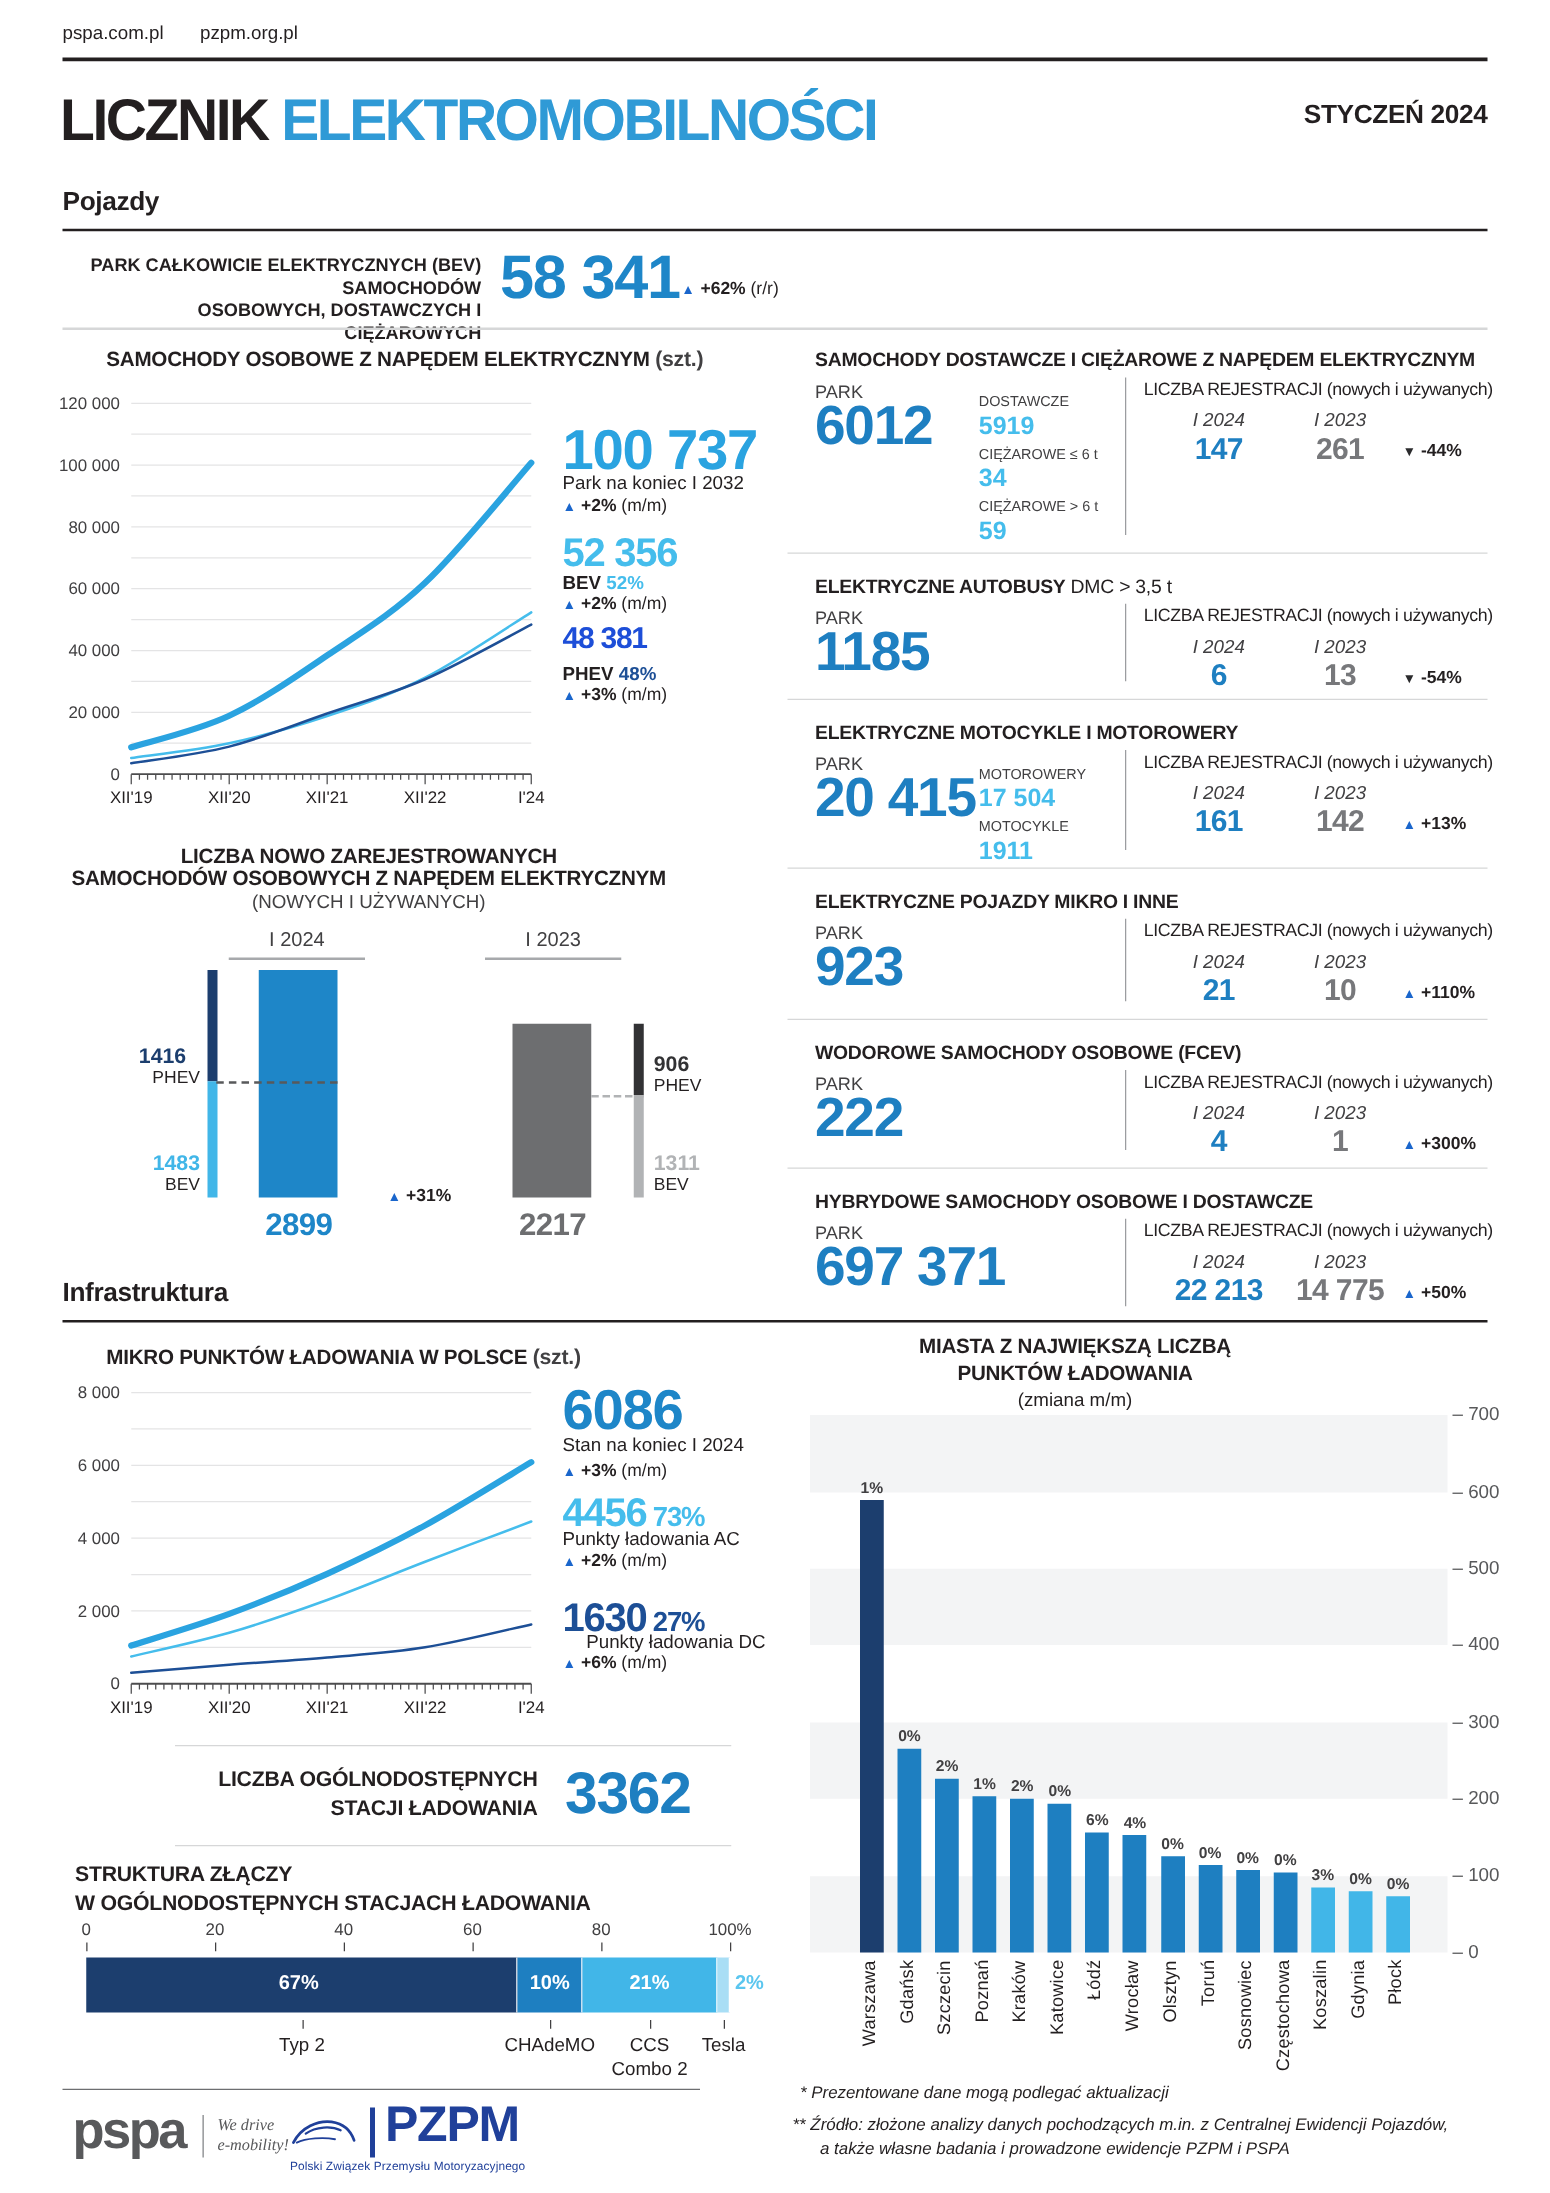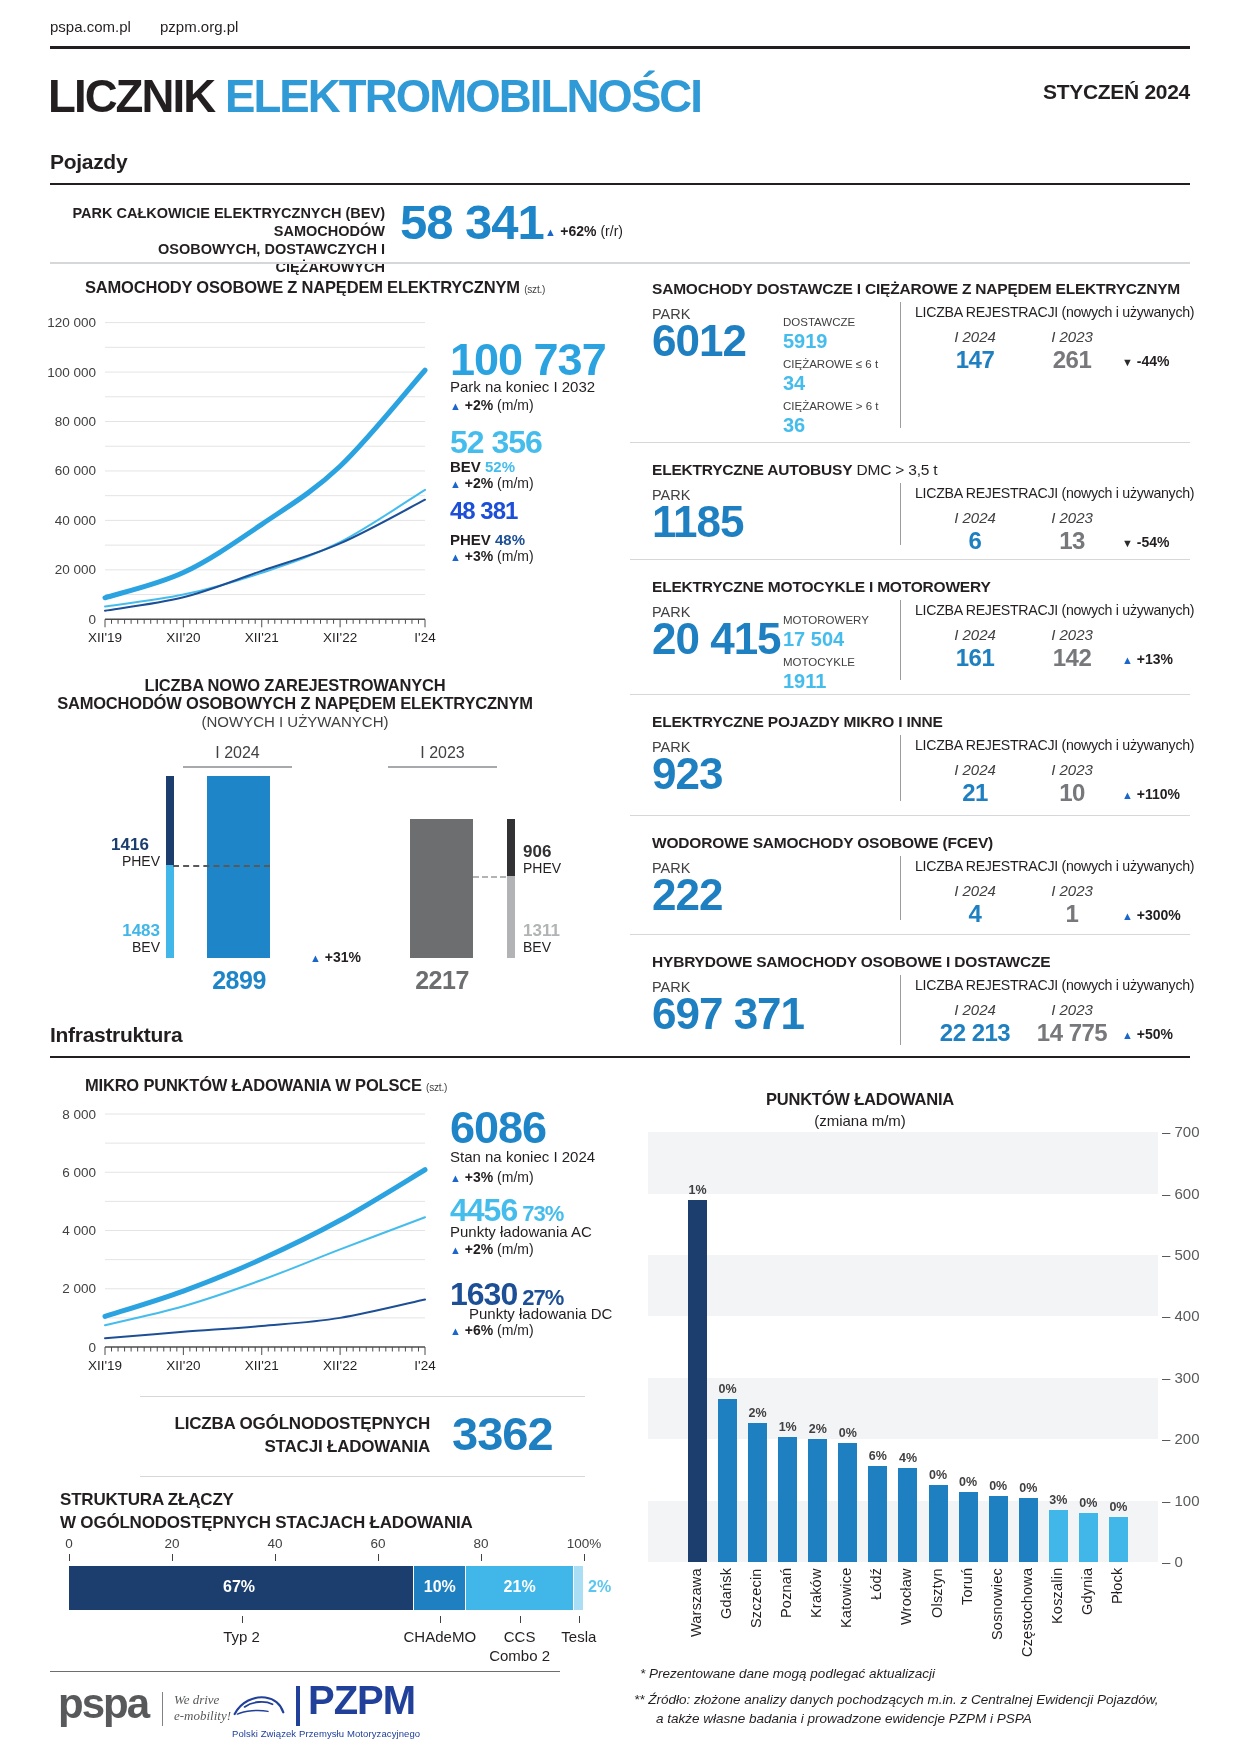--- a/index.html
+++ b/index.html
@@ -6,21 +6,21 @@
   #canvas{position:relative;width:1240px;height:1754px;background:#fff;
           font-family:"Liberation Sans",sans-serif;color:#231f20;overflow:hidden;}
   .abs{position:absolute;}
   .b{font-weight:bold;}
   .rule-dark{background:#231f20;height:2px;}
   .rule-light{background:#d6d7d8;height:1px;}
   .brand{font-size:47px;font-weight:700;letter-spacing:-2px;white-space:nowrap;transform:scaleX(.97);transform-origin:left;}
   .brand .blue{color:#2f9ad6;}
   .section-h{font-size:21px;font-weight:bold;letter-spacing:-.3px;}
   .chart-title{font-size:16.5px;font-weight:bold;letter-spacing:-.2px;white-space:nowrap;}
-  .chart-title .suffix{font-weight:normal;color:#414042;font-size:10px;}
+  .chart-title .suffix{font-weight:bold;color:#414042;font-size:17px;}
   .tri-up{color:#1a66cc;font-size:11px;}
   .tri-down{color:#2b2b2d;font-size:11px;}
   .chg{font-size:14px;font-weight:bold;}
   .chg .unit{font-weight:normal;}
   .stat-cap{font-size:15px;color:#231f20;white-space:nowrap;}
   .right-block{position:relative;border-bottom:1px solid #d6d7d8;}
   .right-block:last-child{border-bottom:none;}
   .blk-title{font-size:15.5px;font-weight:bold;letter-spacing:-.2px;white-space:nowrap;}
   .blk-title .suffix{font-weight:normal;}
   .park-label{font-size:14.5px;color:#414042;}
@@ -167,21 +167,21 @@
   <div id="right-blocks" class="abs" style="left:630px;top:262px;width:560px;">
       <div class="right-block" style="height: 180px;">
         <div class="abs blk-title" style="left: 22px; top: 18px;">SAMOCHODY DOSTAWCZE I CIĘŻAROWE Z NAPĘDEM ELEKTRYCZNYM</div>
         <div class="abs park-label" style="left: 22px; top: 44px;">PARK</div>
         <div class="abs park-value" style="left: 22px; top: 54px;">6012</div>
         <div class="abs sub-label" style="left: 153px; top: 54px;">DOSTAWCZE</div>
         <div class="abs sub-value" style="left: 153px; top: 68px;">5919</div>
         <div class="abs sub-label" style="left: 153px; top: 96px;">CIĘŻAROWE ≤ 6 t</div>
         <div class="abs sub-value" style="left: 153px; top: 110px;">34</div>
         <div class="abs sub-label" style="left: 153px; top: 138px;">CIĘŻAROWE &gt; 6 t</div>
-        <div class="abs sub-value" style="left: 153px; top: 152px;">36</div>
+        <div class="abs sub-value" style="left: 153px; top: 152px;">59</div>
         <div class="abs vdiv" style="left: 270px; top: 40px; bottom: 14px;"></div>
         <div class="abs reg-header" style="left: 285px; top: 42px; width: 275px;">LICZBA REJESTRACJI (nowych i używanych)</div>
         <div class="abs year-label" style="left: 290px; top: 66px; width: 110px;">I 2024</div>
         <div class="abs year-label" style="left: 387px; top: 66px; width: 110px;">I 2023</div>
         <div class="abs reg-num" style="left: 290px; top: 84px; width: 110px; color: rgb(30, 127, 193);">147</div>
         <div class="abs reg-num" style="left: 387px; top: 84px; width: 110px; color: rgb(119, 120, 123);">261</div>
         <div class="abs" style="left: 492px; top: 90px; white-space: nowrap;"><span class="tri-down">▼</span><span class="chg"> -44%</span></div>
       </div>
       <div class="right-block" style="height: 116px;">
         <div class="abs blk-title" style="left: 22px; top: 18px;">ELEKTRYCZNE AUTOBUSY<span class="suffix"> DMC &gt; 3,5 t</span></div>
@@ -336,20 +336,21 @@
     <div>LICZBA OGÓLNODOSTĘPNYCH</div>
     <div>STACJI ŁADOWANIA</div>
   </div>
   <div class="abs b" style="left:452px;top:1406px;font-size:47px;color:#1e7fc1;letter-spacing:-1px;">3362</div>
   <div class="abs rule-light" style="left:140px;top:1476px;width:445px;"></div>
 
   <div class="abs b" style="left:60px;top:1490px;font-size:17px;letter-spacing:-.2px;">STRUKTURA ZŁĄCZY</div>
   <div class="abs b" style="left:60px;top:1513px;font-size:17px;letter-spacing:-.2px;">W OGÓLNODOSTĘPNYCH STACJACH ŁADOWANIA</div>
   <div id="structure"></div>
 
+  <div class="abs b" style="left:620px;top:1068px;width:480px;text-align:center;font-size:16.5px;letter-spacing:-.2px;">MIASTA Z NAJWIĘKSZĄ LICZBĄ</div>
   <div class="abs b" style="left:620px;top:1090px;width:480px;text-align:center;font-size:16.5px;letter-spacing:-.2px;">PUNKTÓW ŁADOWANIA</div>
   <div class="abs" style="left:620px;top:1112px;width:480px;text-align:center;font-size:15px;">(zmiana m/m)</div>
   <div id="cities">
       <div class="abs" style="left: 648px; top: 1132.2px; width: 510px; height: 61.4px; background: rgb(243, 244, 245);"></div>
       <div class="abs" style="left: 648px; top: 1255px; width: 510px; height: 61.4px; background: rgb(243, 244, 245);"></div>
       <div class="abs" style="left: 648px; top: 1377.8px; width: 510px; height: 61.4px; background: rgb(243, 244, 245);"></div>
       <div class="abs" style="left: 648px; top: 1500.6px; width: 510px; height: 61.4px; background: rgb(243, 244, 245);"></div>
       <div class="abs axis-r" style="left: 1162px; top: 1553px;">– 0</div>
       <div class="abs axis-r" style="left: 1162px; top: 1491.6px;">– 100</div>
       <div class="abs axis-r" style="left: 1162px; top: 1430.2px;">– 200</div>

